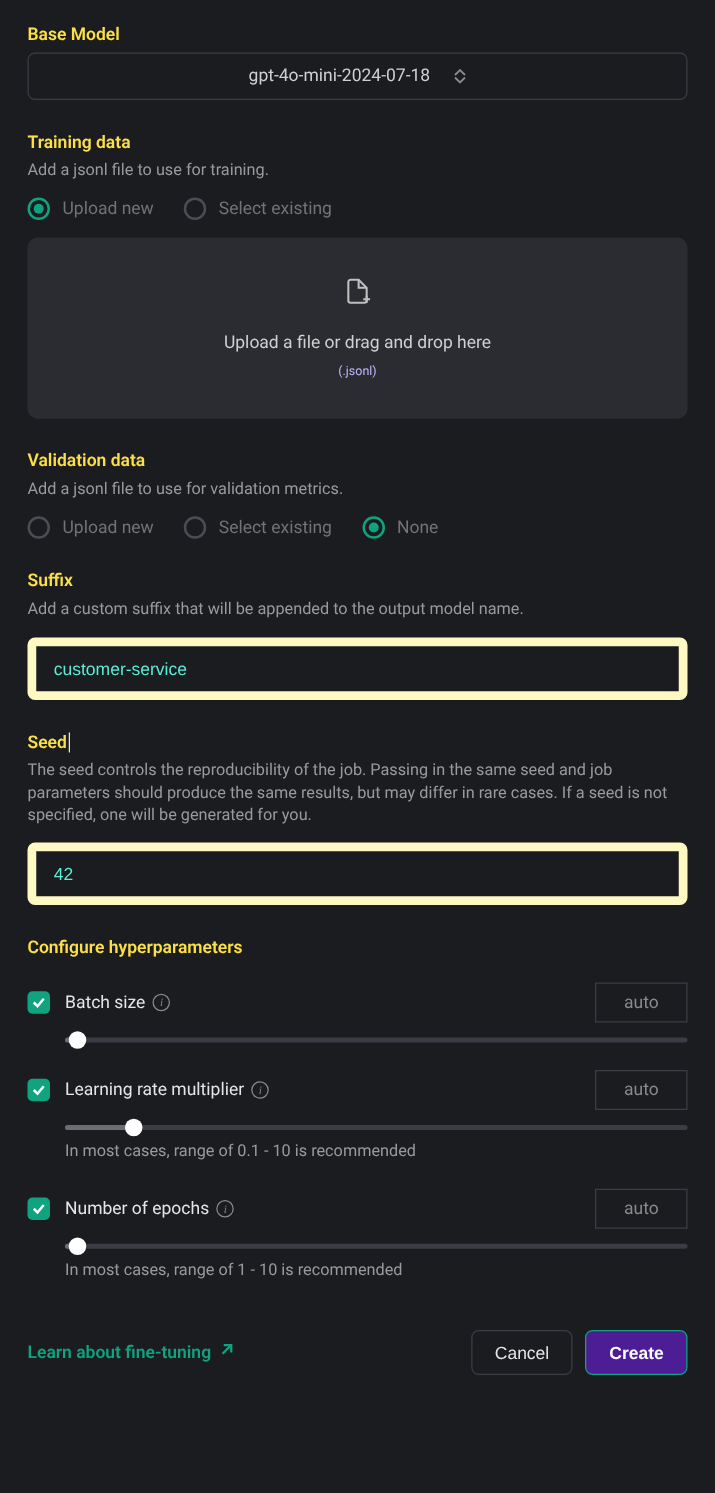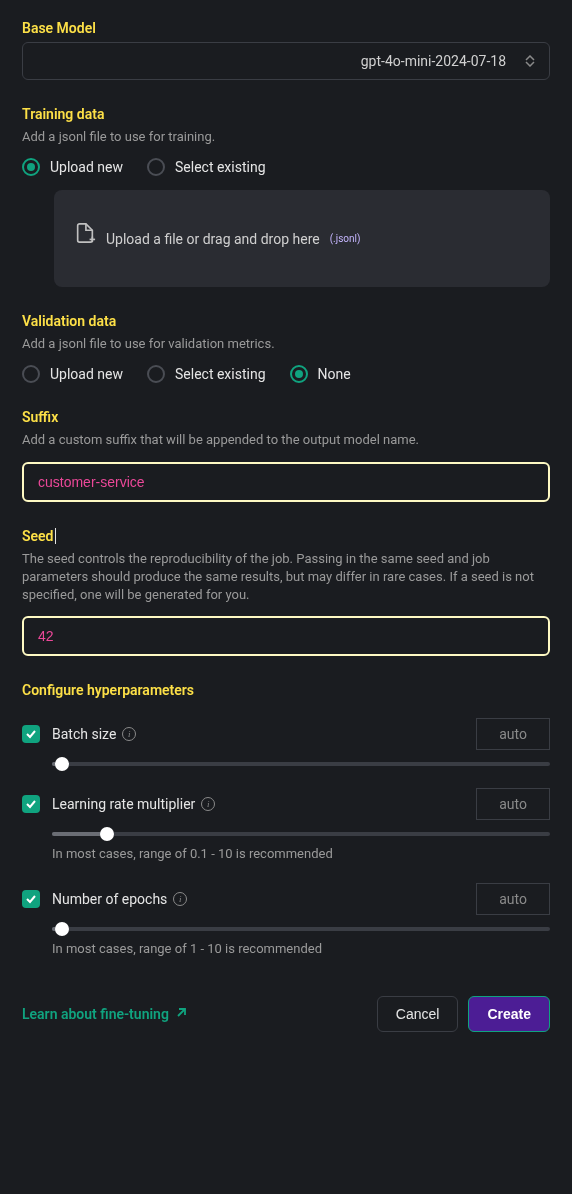--- a/index.html
+++ b/index.html
@@ -28,21 +28,21 @@
     .select-field {
       width: 100%;
       background: transparent;
       border: 1px solid #3a3d44;
       border-radius: 6px;
       padding: 10px 14px;
       color: #d0d0d0;
       font-size: 14px;
       display: flex;
       align-items: center;
-      justify-content: flex-end;
+      justify-content: center;
       cursor: pointer;
       gap: 19px;
     }
     .chevrons {
       display: flex;
       flex-direction: column;
       gap: 0px;
       color: #8a8a8a;
     }
     .radio-group {
@@ -70,53 +70,52 @@
       border-color: #10a37f;
     }
     .radio-circle.selected::after {
       content: '';
       width: 8px;
       height: 8px;
       border-radius: 50%;
       background: #10a37f;
     }
     .radio-label {
-      color: #e5e5e5;
+      color: #737373;
       font-size: 14px;
     }
     .dropzone {
       background: #2a2c32;
       border-radius: 8px;
       padding: 32px 20px;
       text-align: center;
       display: flex;
-      flex-direction: row;
+      flex-direction: column;
       align-items: center;
       gap: 10px;
-      margin-left: 32px;
     }
     .dropzone-icon {
       color: #c0c0c0;
       margin-bottom: 8px;
     }
     .dropzone-text {
       color: #d0d0d0;
       font-size: 14px;
     }
     .dropzone-sub {
       color: #c4b5fd;
       font-size: 10px;
     }
     .text-input {
       width: 100%;
       background: transparent;
-      border: 2px solid #fef9c3;
+      border: 7px solid #fef9c3;
       border-radius: 6px;
       padding: 10px 14px;
-      color: #ec4899;
+      color: #5eead4;
       font-size: 14px;
     }
     .hyper-section .label { margin-bottom: 20px; }
     .hyper-item {
       margin-bottom: 22px;
     }
     .hyper-header {
       display: flex;
       align-items: center;
       justify-content: space-between;

